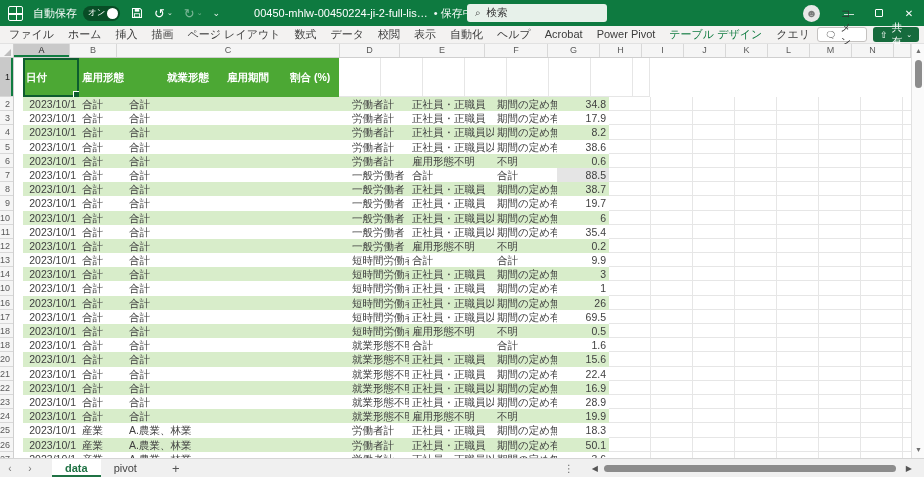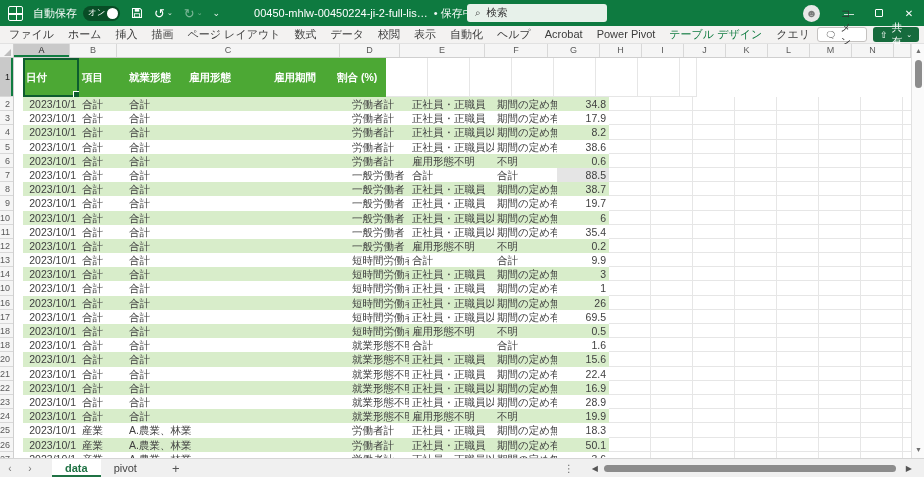--- a/index.html
+++ b/index.html
@@ -215,23 +215,22 @@
       <div class="rowhdr" style="height: 14.2px; line-height: 14.2px;">22</div>
       <div class="rowhdr" style="height: 14.2px; line-height: 14.2px;">23</div>
       <div class="rowhdr" style="height: 14.2px; line-height: 14.2px;">24</div>
       <div class="rowhdr" style="height: 14.2px; line-height: 14.2px;">25</div>
       <div class="rowhdr" style="height: 14.2px; line-height: 14.2px;">26</div>
       <div class="rowhdr" style="height: 14.2px; line-height: 14.2px;">27</div>
     </div>
   <div class="cells" id="cells">
       <div class="row hdr-row">
         <div class="cell active-cell" style="width: 56px; height: 39px; background: rgb(76, 168, 52);">日付</div>
-        <div class="cell" style="width: 47px; height: 39px; background: rgb(76, 168, 52);">項目</div>
+        <div class="cell" style="width: 85px; height: 39px; background: rgb(76, 168, 52);">雇用形態</div>
         <div class="cell" style="width: 60px; height: 39px; background: rgb(76, 168, 52);">就業形態</div>
-        <div class="cell" style="width: 85px; height: 39px; background: rgb(76, 168, 52);">雇用形態</div>
         <div class="cell" style="width: 63px; height: 39px; background: rgb(76, 168, 52);">雇用期間</div>
         <div class="cell" style="width: 52px; height: 39px; background: rgb(76, 168, 52);">割合 (%)</div>
         <div class="filler" style="width: 42px; height: 39px;"></div>
         <div class="filler" style="width: 42px; height: 39px;"></div>
         <div class="filler" style="width: 42px; height: 39px;"></div>
         <div class="filler" style="width: 42px; height: 39px;"></div>
         <div class="filler" style="width: 42px; height: 39px;"></div>
         <div class="filler" style="width: 42px; height: 39px;"></div>
         <div class="filler" style="width: 42px; height: 39px;"></div>
         <div class="filler" style="width: 17px; height: 39px;"></div>

